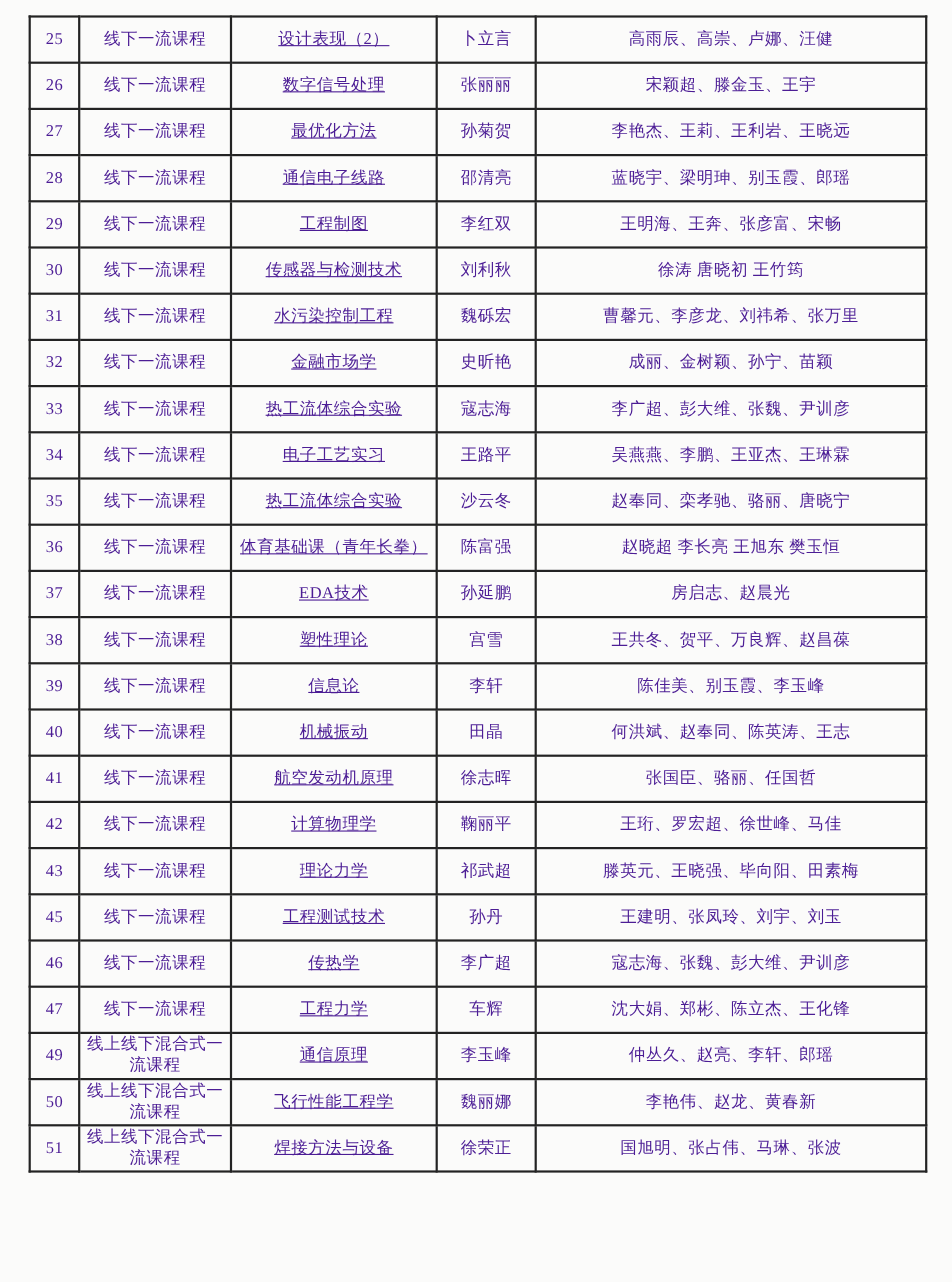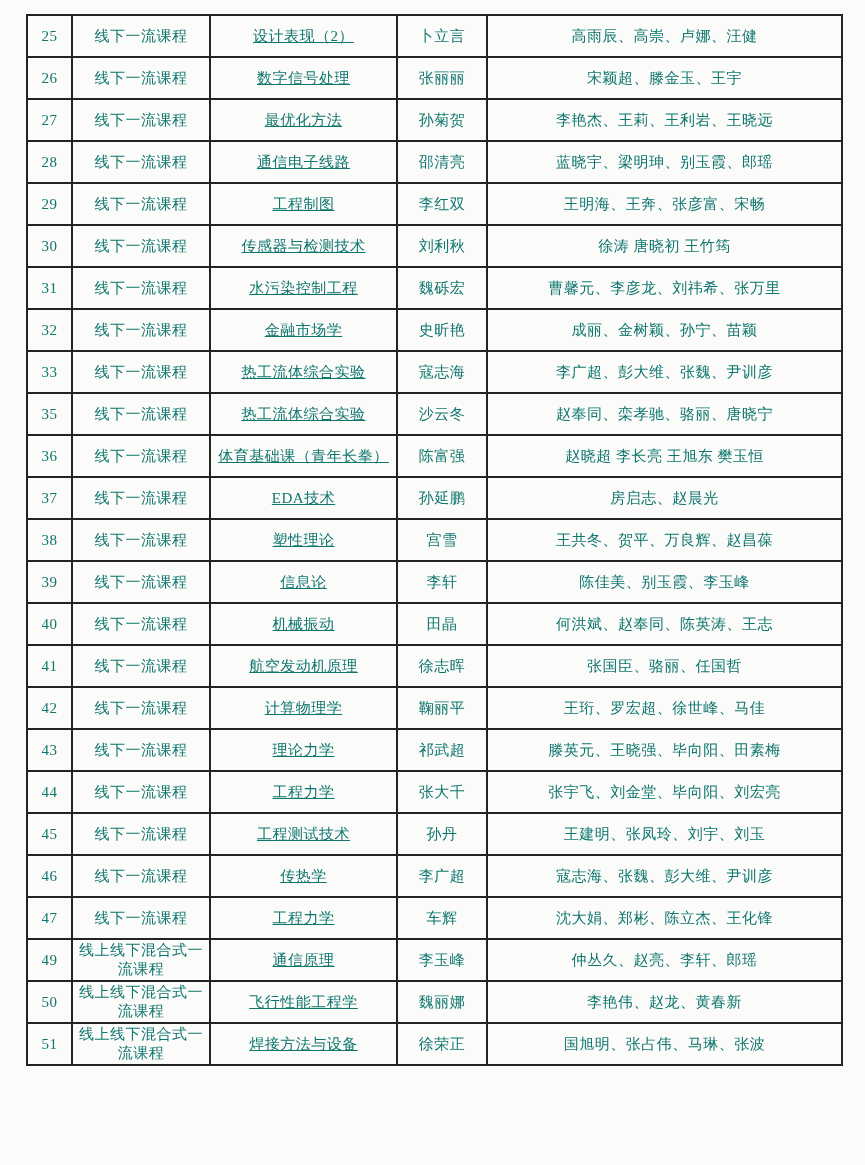--- a/index.html
+++ b/index.html
@@ -7,21 +7,21 @@
     padding: 0;
     background: #fbfbfa;
   }
   .page {
     position: relative;
     width: 865px;
     height: 1165px;
     background: #fbfbfa;
     overflow: hidden;
     font-family: "Liberation Serif", "DejaVu Serif", serif;
-    color: #0f766e;
+    color: #4c1d95;
   }
   table.course-table {
     position: absolute;
     left: 26px;
     top: 14px;
     width: 815px;
     border-collapse: collapse;
     table-layout: fixed;
     background: transparent;
   }
@@ -135,20 +135,27 @@
   </tr>
 
   <tr>
     <td class="c-no">33</td>
     <td class="c-type">线下一流课程</td>
     <td class="c-course">热工流体综合实验</td>
     <td class="c-leader">寇志海</td>
     <td class="c-team">李广超、彭大维、张魏、尹训彦</td>
   </tr>
 
+  <tr>
+    <td class="c-no">34</td>
+    <td class="c-type">线下一流课程</td>
+    <td class="c-course">电子工艺实习</td>
+    <td class="c-leader">王路平</td>
+    <td class="c-team">吴燕燕、李鹏、王亚杰、王琳霖</td>
+  </tr>
 
   <tr>
     <td class="c-no">35</td>
     <td class="c-type">线下一流课程</td>
     <td class="c-course">热工流体综合实验</td>
     <td class="c-leader">沙云冬</td>
     <td class="c-team">赵奉同、栾孝驰、骆丽、唐晓宁</td>
   </tr>
 
   <tr>
@@ -208,27 +215,20 @@
   </tr>
 
   <tr>
     <td class="c-no">43</td>
     <td class="c-type">线下一流课程</td>
     <td class="c-course">理论力学</td>
     <td class="c-leader">祁武超</td>
     <td class="c-team">滕英元、王晓强、毕向阳、田素梅</td>
   </tr>
 
-  <tr>
-    <td class="c-no">44</td>
-    <td class="c-type">线下一流课程</td>
-    <td class="c-course">工程力学</td>
-    <td class="c-leader">张大千</td>
-    <td class="c-team">张宇飞、刘金堂、毕向阳、刘宏亮</td>
-  </tr>
 
   <tr>
     <td class="c-no">45</td>
     <td class="c-type">线下一流课程</td>
     <td class="c-course">工程测试技术</td>
     <td class="c-leader">孙丹</td>
     <td class="c-team">王建明、张凤玲、刘宇、刘玉</td>
   </tr>
 
   <tr>

